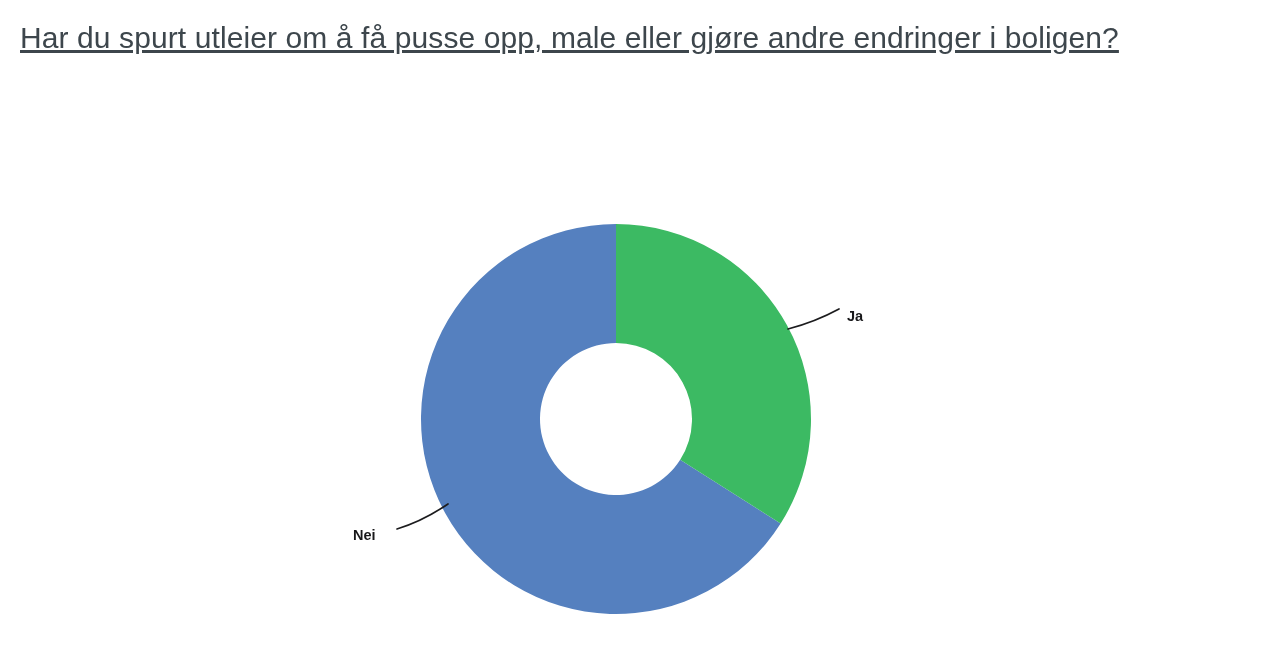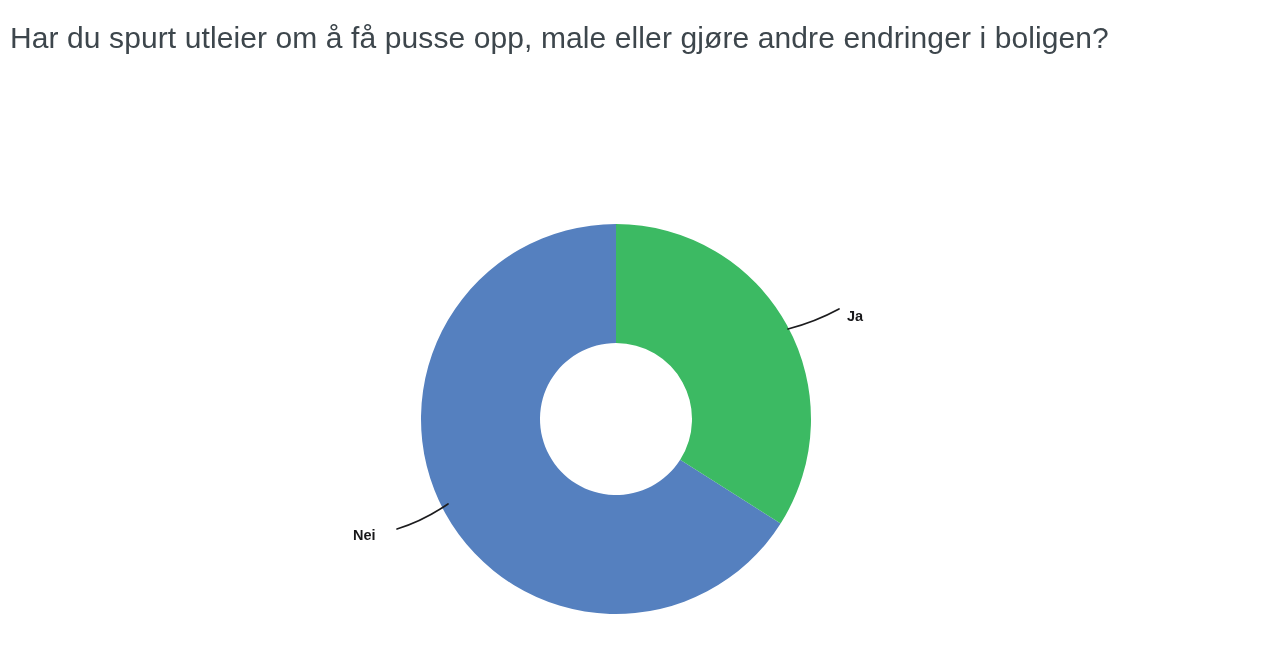--- a/index.html
+++ b/index.html
@@ -12,29 +12,30 @@
     height: 665px;
     position: relative;
     overflow: hidden;
     font-family: "Liberation Sans", sans-serif;
     -webkit-font-smoothing: antialiased;
   }
 
   
   #chart-title {
     position: absolute;
-    left: 10px;
+    left: 20px;
     top: 18px;
     width: 1250px;
     font-size: 30px;
     font-weight: 300;
     line-height: 39px;
     letter-spacing: 0.1px;
     color: #3d464c;
     white-space: pre-wrap;
+    text-decoration: underline;
   }
 
   
   #chart-area {
     position: absolute;
     left: 0;
     top: 0;
     width: 1270px;
     height: 665px;
   }

